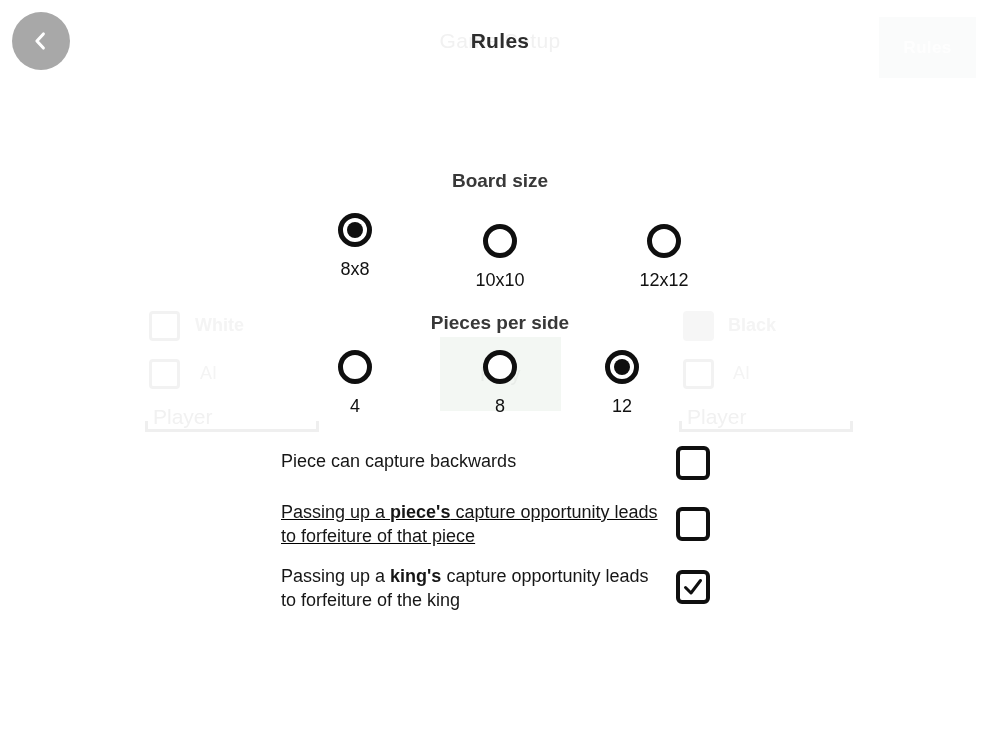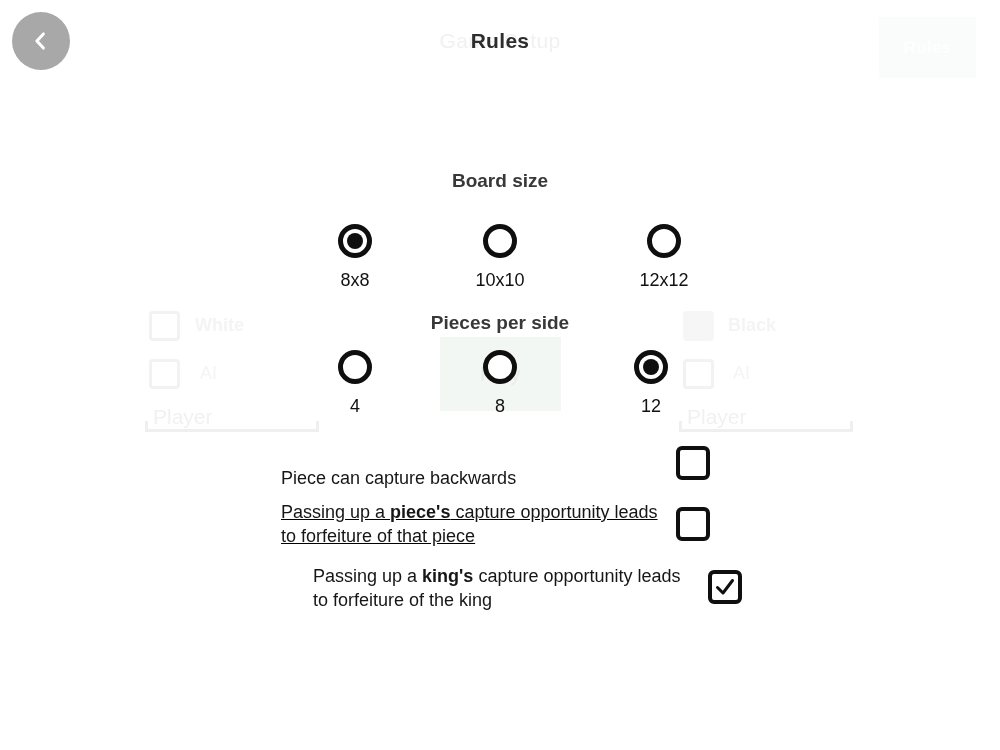--- a/index.html
+++ b/index.html
@@ -107,21 +107,21 @@
   <svg width="26" height="26" viewBox="0 0 24 24">
     <polyline points="14.2,5.5 8.2,12 14.2,18.5" fill="none" stroke="#ffffff" stroke-width="2.8" stroke-linecap="round" stroke-linejoin="round"></polyline>
   </svg>
 </div>
 <div class="abs ghost-rules-btn">
   <span>Rules</span>
 </div>
 
 <div class="abs section-heading" style="top:170px;">Board size</div>
 
-<div class="abs radio-opt" style="left:295px;top:224px;">
+<div class="abs radio-opt" style="left:295px;top:213px;">
   <div class="radio">
     <div class="dot"></div>
   </div>
   <div class="radio-label">8x8</div>
 </div>
 <div class="abs radio-opt" style="left:440px;top:224px;">
   <div class="radio">
     
   </div>
   <div class="radio-label">10x10</div>
@@ -140,41 +140,41 @@
     
   </div>
   <div class="radio-label">4</div>
 </div>
 <div class="abs radio-opt" style="left:440px;top:350px;">
   <div class="radio">
     
   </div>
   <div class="radio-label">8</div>
 </div>
-<div class="abs radio-opt" style="left:591px;top:350px;">
+<div class="abs radio-opt" style="left:562px;top:350px;">
   <div class="radio">
     <div class="dot"></div>
   </div>
   <div class="radio-label">12</div>
 </div>
 
 <div class="abs rule-row" style="top:445px;height:40px;">
-  <div class="rule-text" style="margin-top:22px;"><span>Piece can capture backwards</span><b></b><span></span></div>
+  <div class="rule-text" style="margin-top:5px;"><span>Piece can capture backwards</span><b></b><span></span></div>
   <div class="rule-checkbox" style="top:1px;">
     
   </div>
 </div>
 
 <div class="abs rule-row" style="top:501px;height:50px;text-decoration:underline;">
   <div class="rule-text"><span>Passing up a </span><b>piece's</b><span> capture opportunity leads to forfeiture of that piece</span></div>
   <div class="rule-checkbox" style="top:6px;">
     
   </div>
 </div>
 
-<div class="abs rule-row" style="top:565px;height:50px;margin-left:32px;">
+<div class="abs rule-row" style="top:565px;height:50px;">
   <div class="rule-text"><span>Passing up a </span><b>king's</b><span> capture opportunity leads to forfeiture of the king</span></div>
   <div class="rule-checkbox" style="top:5px;">
     <svg width="24" height="24" viewBox="0 0 24 24">
       <polyline points="4.5,12.5 10,18 19.5,5.5" fill="none" stroke="#0f0f0f" stroke-width="3" stroke-linecap="round" stroke-linejoin="round"></polyline>
     </svg>
   </div>
 </div>
 
 </body></html>

